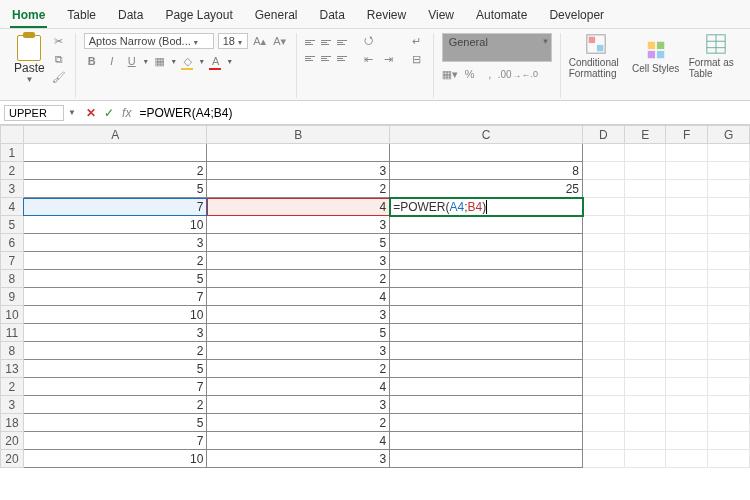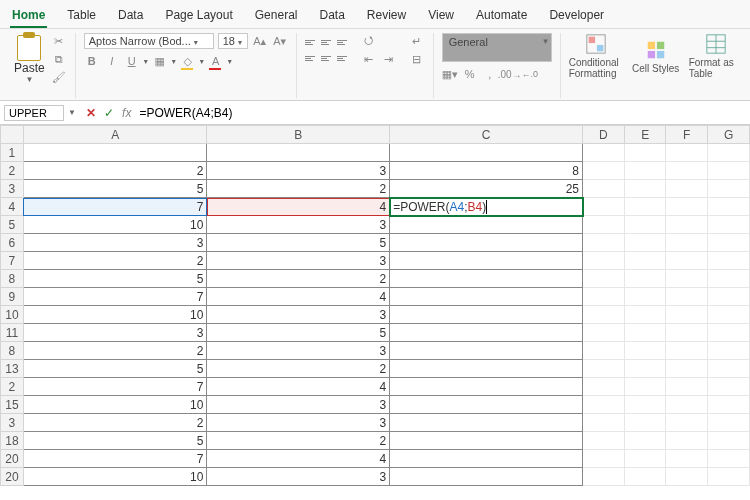--- a/index.html
+++ b/index.html
@@ -367,30 +367,20 @@
           <th>2</th>
           <td>7</td>
           <td>4</td>
           <td></td>
           <td style="border: 1px solid rgb(230, 230, 230);"></td>
           <td style="border: 1px solid rgb(230, 230, 230);"></td>
           <td style="border: 1px solid rgb(230, 230, 230);"></td>
           <td style="border: 1px solid rgb(230, 230, 230);"></td>
         </tr>
         <tr class="databorder">
-          <th>15</th>
-          <td>10</td>
-          <td>3</td>
-          <td></td>
-          <td style="border: 1px solid rgb(230, 230, 230);"></td>
-          <td style="border: 1px solid rgb(230, 230, 230);"></td>
-          <td style="border: 1px solid rgb(230, 230, 230);"></td>
-          <td style="border: 1px solid rgb(230, 230, 230);"></td>
-        </tr>
-        <tr class="databorder">
           <th>3</th>
           <td>2</td>
           <td>3</td>
           <td></td>
           <td style="border: 1px solid rgb(230, 230, 230);"></td>
           <td style="border: 1px solid rgb(230, 230, 230);"></td>
           <td style="border: 1px solid rgb(230, 230, 230);"></td>
           <td style="border: 1px solid rgb(230, 230, 230);"></td>
         </tr>
         <tr class="databorder">

